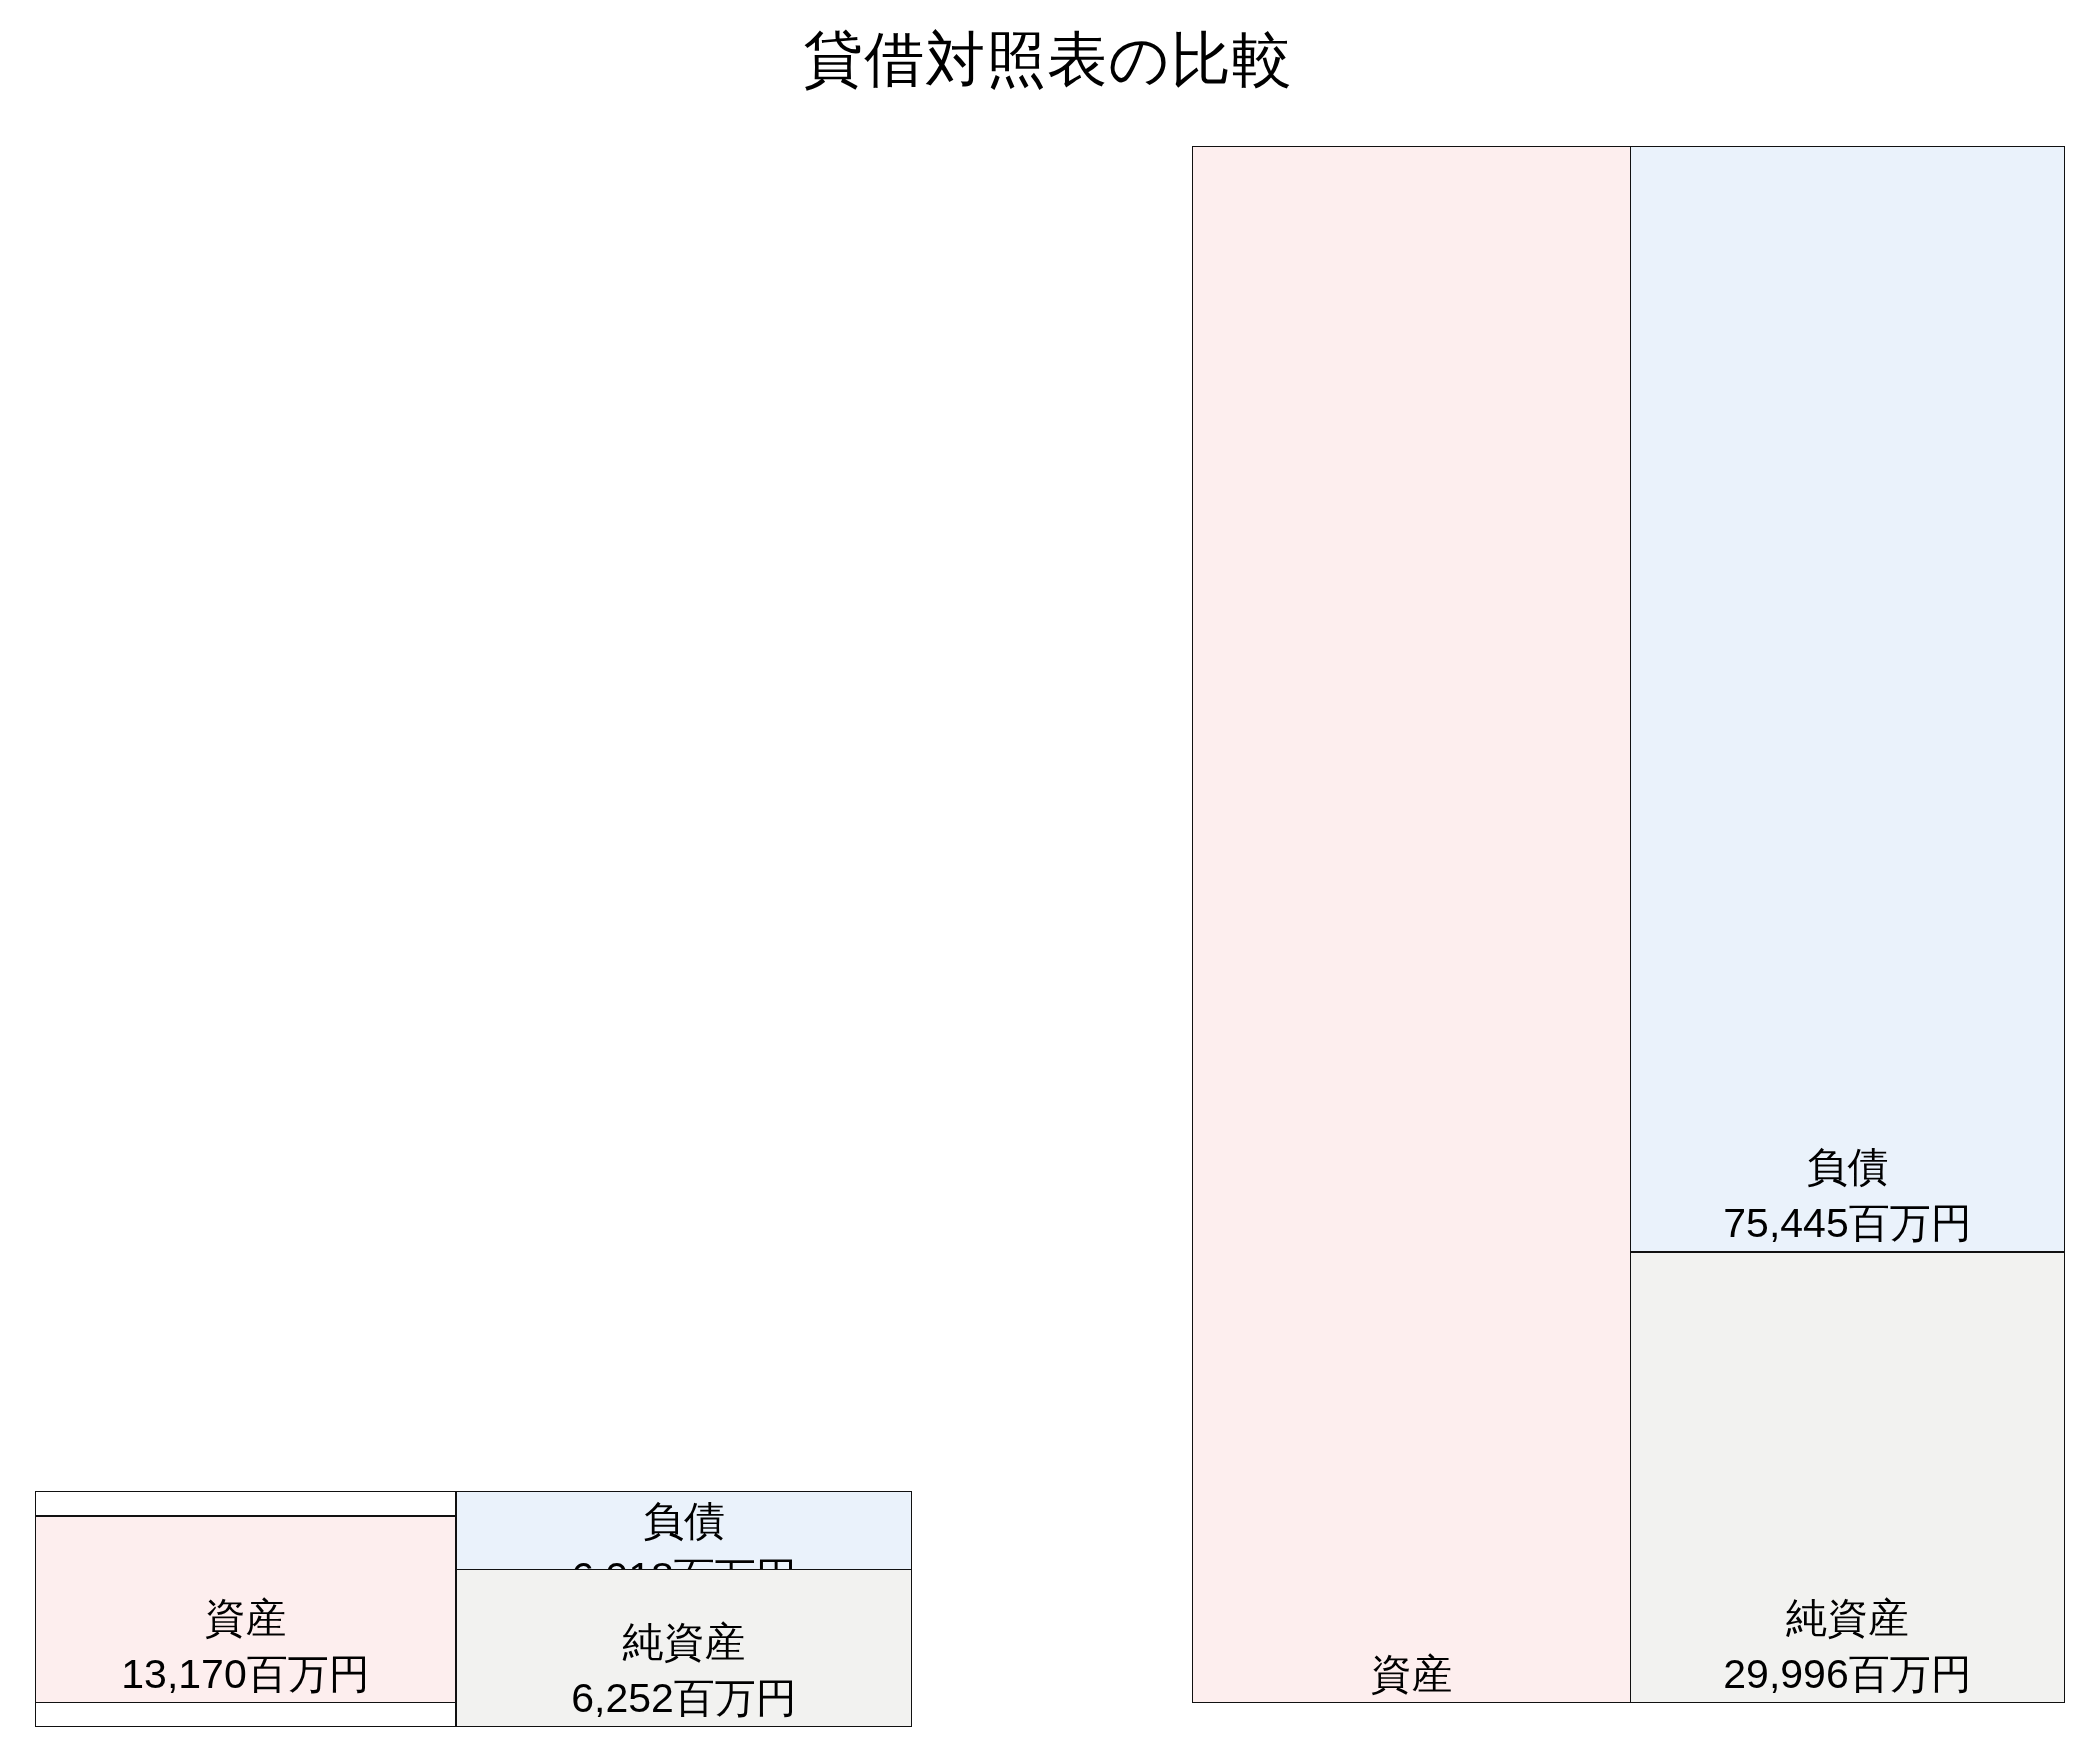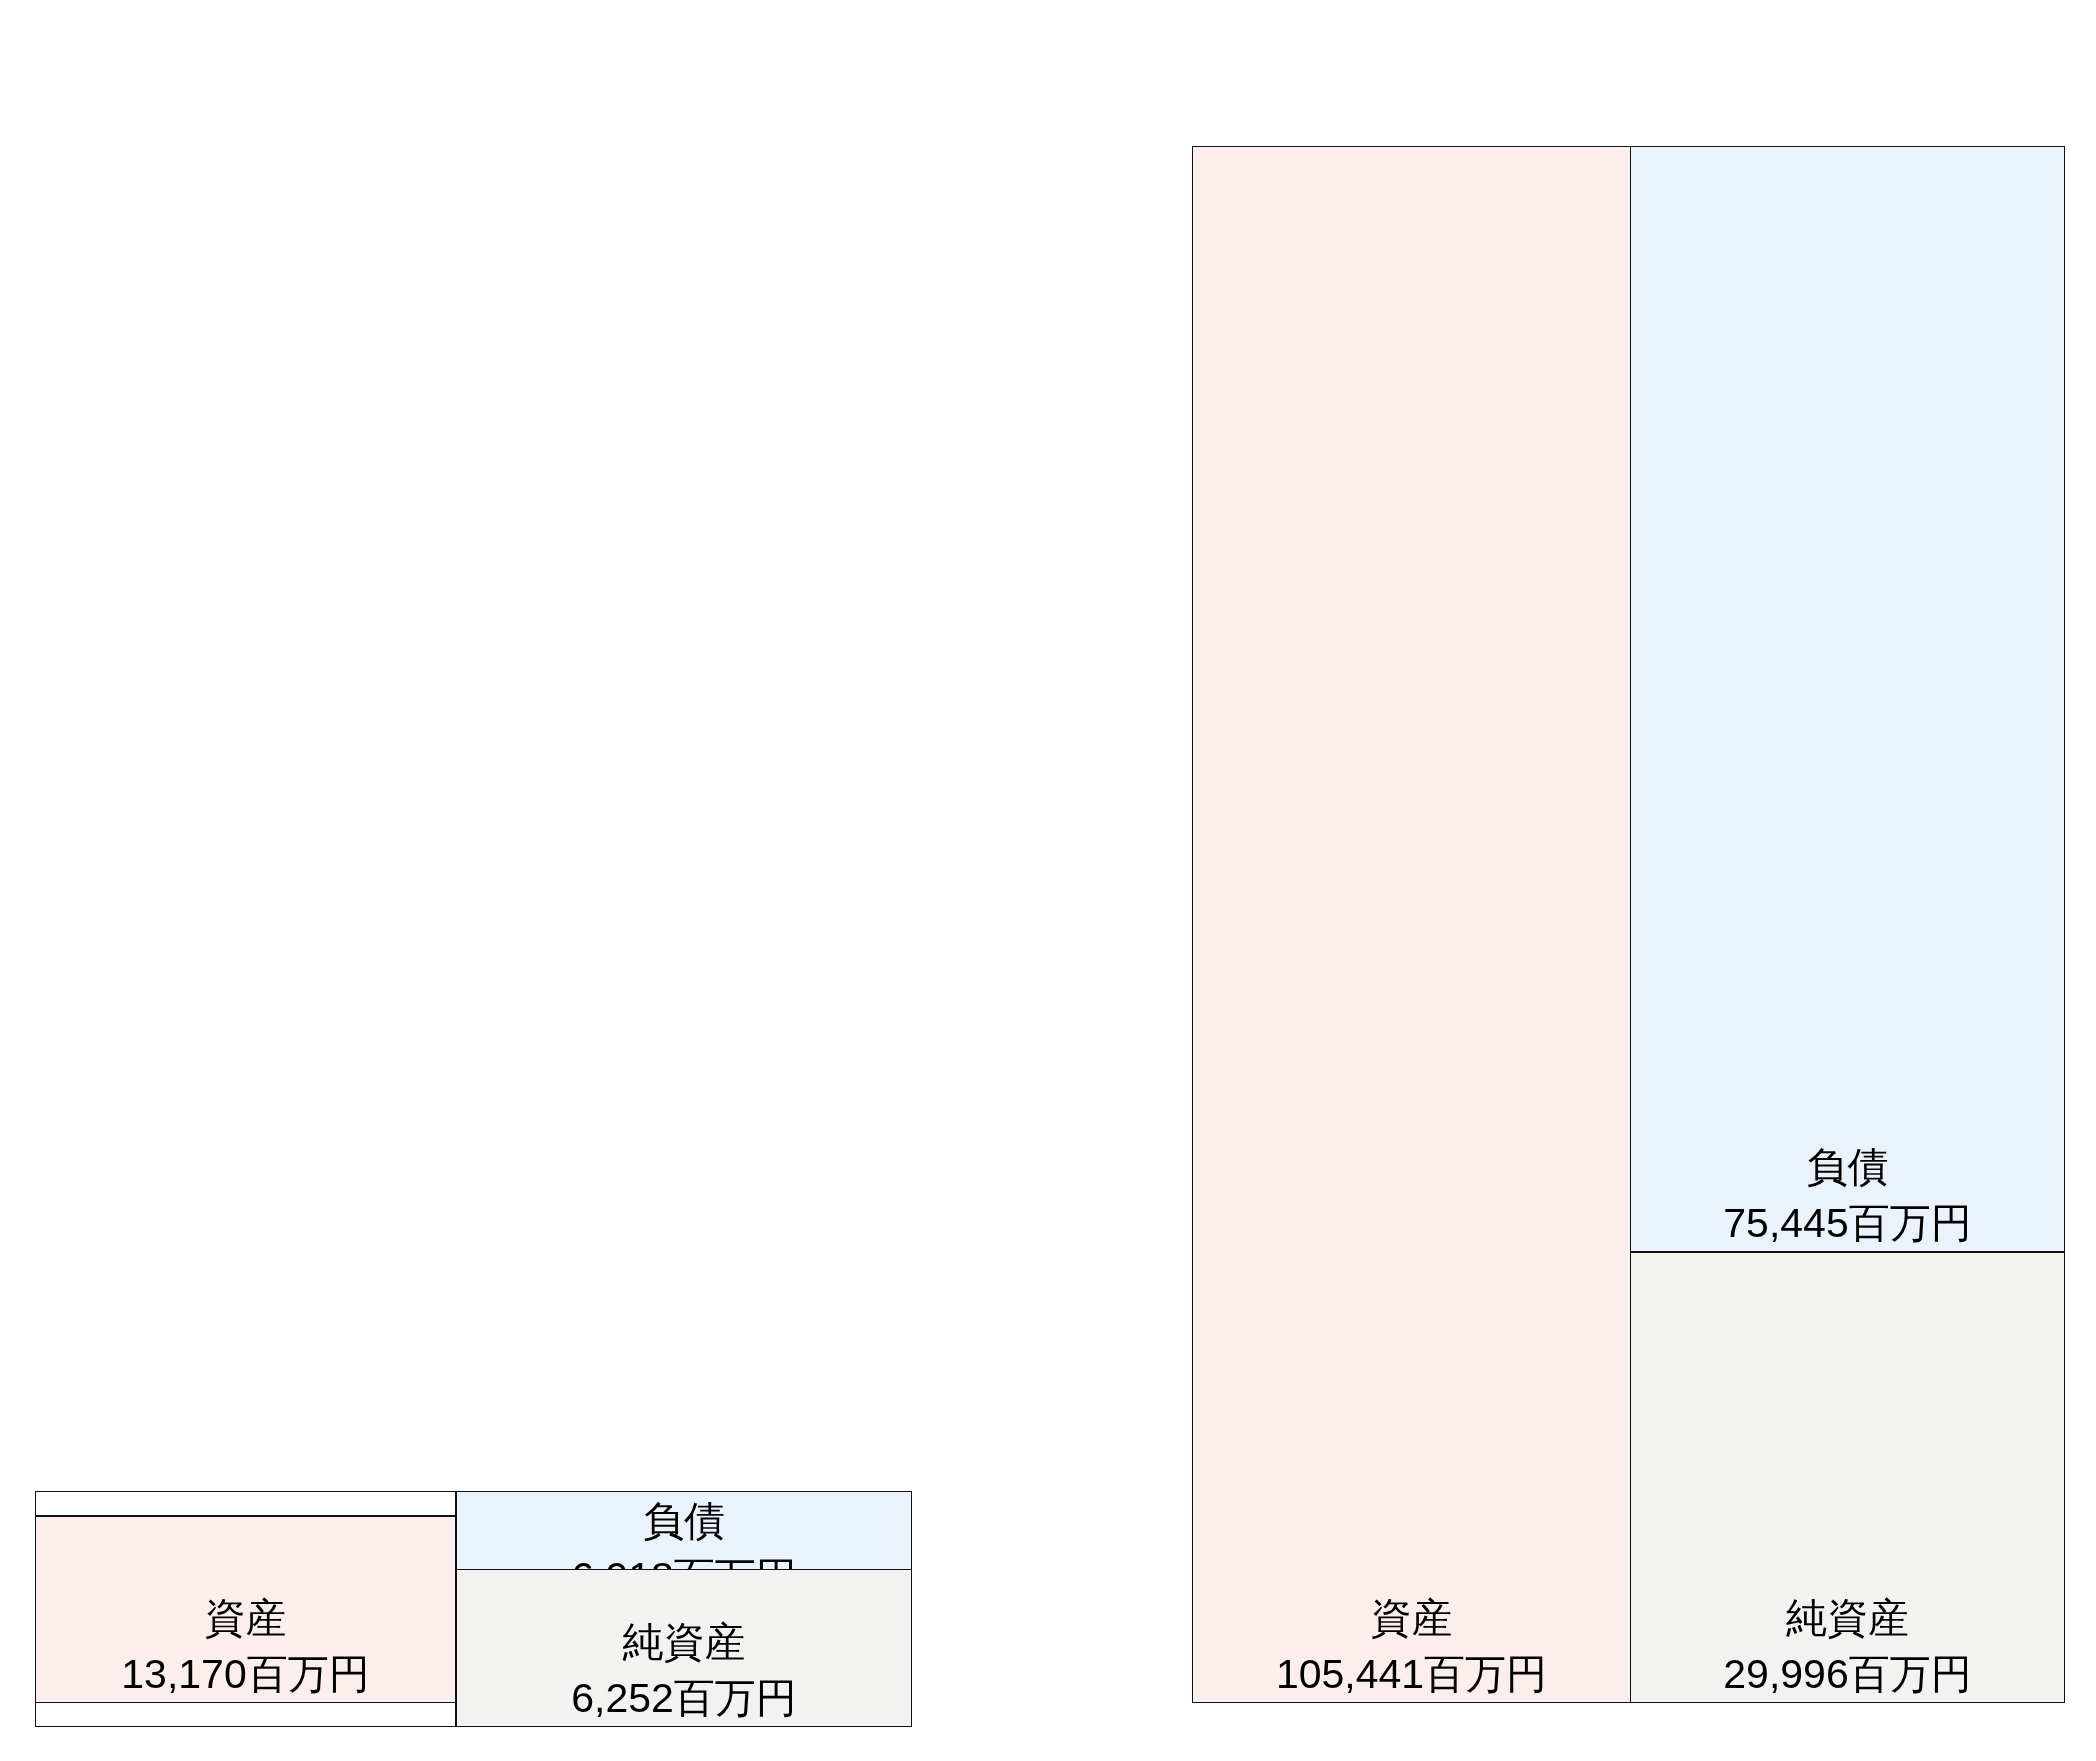--- a/index.html
+++ b/index.html
@@ -120,25 +120,25 @@
   
   #left-liabilities .bs-label {
     transform: translateY(13.6px);
   }
 </style>
 </head>
 <body>
 
 <div id="chart-root">
 
+  <div class="chart-title">貸借対照表の比較</div>
 
   <div class="bs-box" id="right-assets">
     <div class="bs-label">
       <span>資産</span>
-      <span class="line2">105,441百万円</span>
     </div>
   </div>
 
   <div class="bs-box" id="right-liabilities">
     <div class="bs-label">
       <span>負債</span>
       <span class="line2">75,445百万円</span>
     </div>
   </div>
 

